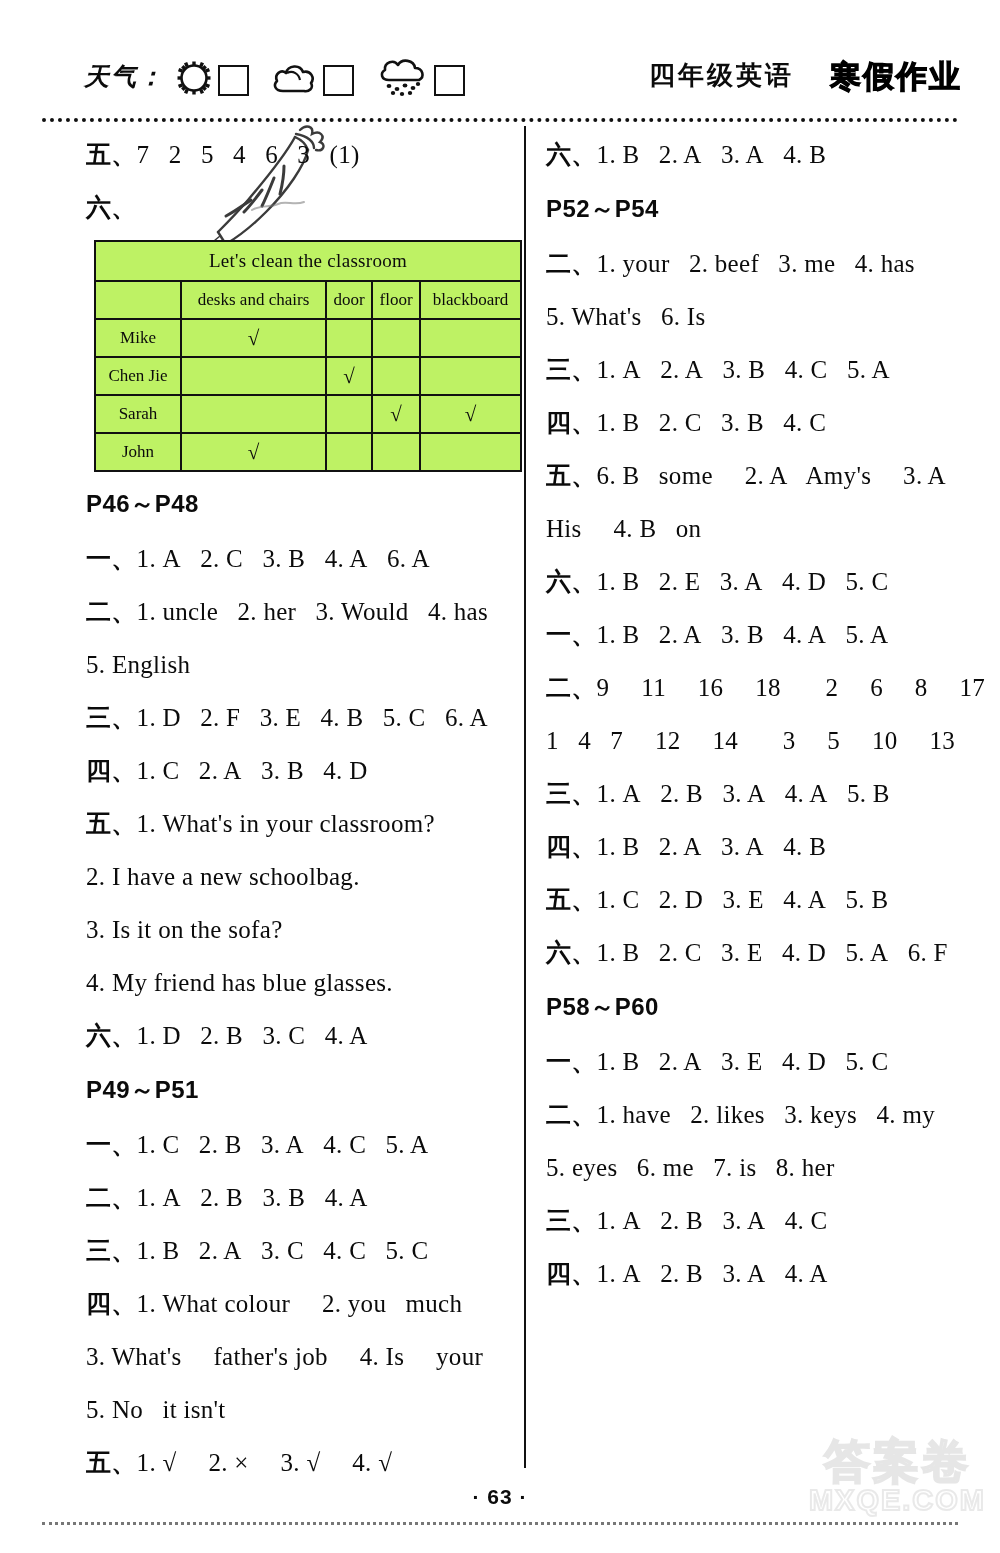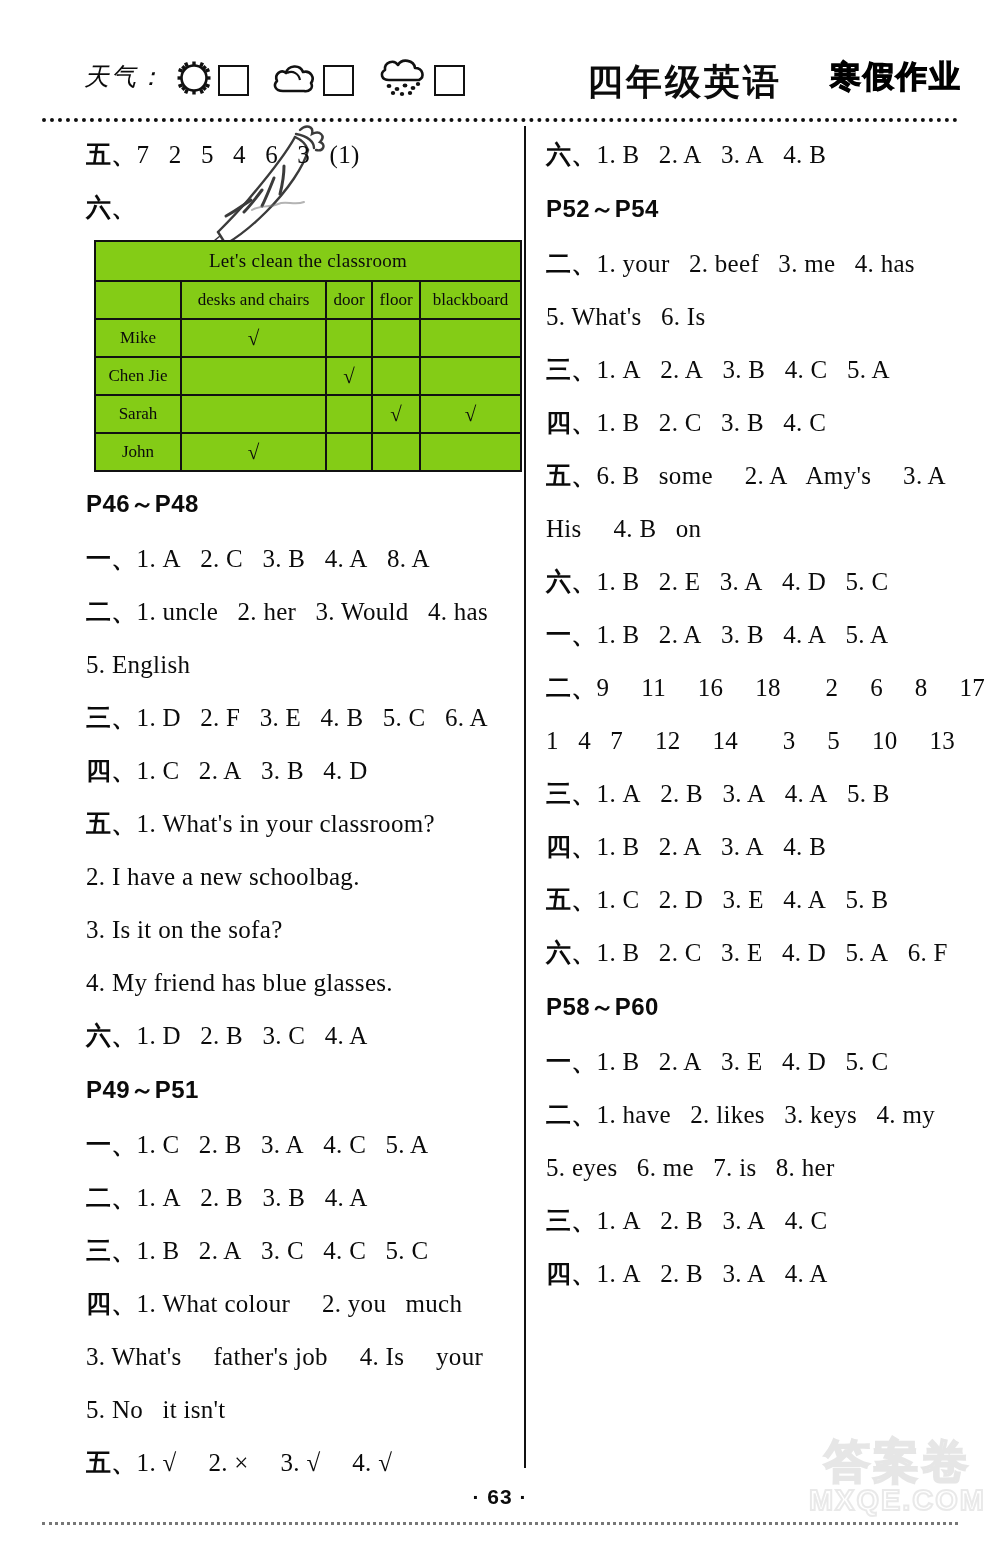--- a/index.html
+++ b/index.html
@@ -31,21 +31,21 @@
     left: 0;
     width: 1000px;
     height: 62px;
   }
   .weather-label {
     position: absolute;
     left: 84px;
     top: 2px;
     font-family: "Liberation Sans", sans-serif;
     font-size: 25px;
-    font-weight: 400;
+    font-weight: 700;
     letter-spacing: 2px;
     font-style: italic;
   }
   .weather-row {
     position: absolute;
     left: 176px;
     top: 0px;
     display: flex;
     align-items: center;
     gap: 0px;
@@ -53,24 +53,24 @@
   .wx-pair { display: flex; align-items: center; gap: 6px; margin-right: 22px; }
   .wx-box {
     width: 31px; height: 31px;
     border: 2.5px solid #111;
     background: #fff;
     box-sizing: border-box;
   }
 
   .head-title {
     position: absolute;
-    right: 218px;
+    right: 206px;
     top: 0px;
     font-family: "Liberation Sans", sans-serif;
-    font-size: 36px;
+    font-size: 26px;
     font-weight: 700;
     letter-spacing: 3px;
     white-space: nowrap;
   }
   .head-sub {
     position: absolute;
     right: 38px;
     top: -2px;
     font-family: "Liberation Sans", sans-serif;
     font-size: 31px;
@@ -122,21 +122,21 @@
     font-family: "Liberation Sans", sans-serif;
     font-weight: 700;
     font-size: 25px;
   }
 
   
   .tbl-wrap { margin: 6px 0 4px 8px; }
   table.cleanroom {
     border-collapse: collapse;
     width: 428px;
-    background: #84cc16;
+    background: #bef264;
   }
   table.cleanroom td, table.cleanroom th {
     border: 2px solid #111;
     font-size: 17px;
     font-weight: 400;
     text-align: center;
     height: 36px;
     padding: 0 2px;
     font-family: "Liberation Serif", serif;
   }
@@ -365,21 +365,21 @@
           <td class="chk"></td>
           <td class="chk"></td>
           <td class="chk"></td>
         </tr>
       </tbody>
         </table>
     </div>
 
     <div id="left-sections">
         <div class="sect">P46～P48</div>
-        <div class="line"><span class="cn">一、</span><span>1. A  2. C  3. B  4. A  8. A</span></div>
+        <div class="line"><span class="cn">一、</span><span>1. A  2. C  3. B  4. A  6. A</span></div>
         <div class="line"><span class="cn">二、</span><span>1. uncle  2. her  3. Would  4. has</span></div>
         <div class="line"><span class="cn"></span><span>5. English</span></div>
         <div class="line"><span class="cn">三、</span><span>1. D  2. F  3. E  4. B  5. C  6. A</span></div>
         <div class="line"><span class="cn">四、</span><span>1. C  2. A  3. B  4. D</span></div>
         <div class="line"><span class="cn">五、</span><span>1. What's in your classroom?</span></div>
         <div class="line"><span class="cn"></span><span>2. I have a new schoolbag.</span></div>
         <div class="line"><span class="cn"></span><span>3. Is it on the sofa?</span></div>
         <div class="line"><span class="cn"></span><span>4. My friend has blue glasses.</span></div>
         <div class="line"><span class="cn">六、</span><span>1. D  2. B  3. C  4. A</span></div>
         <div class="sect">P49～P51</div>

